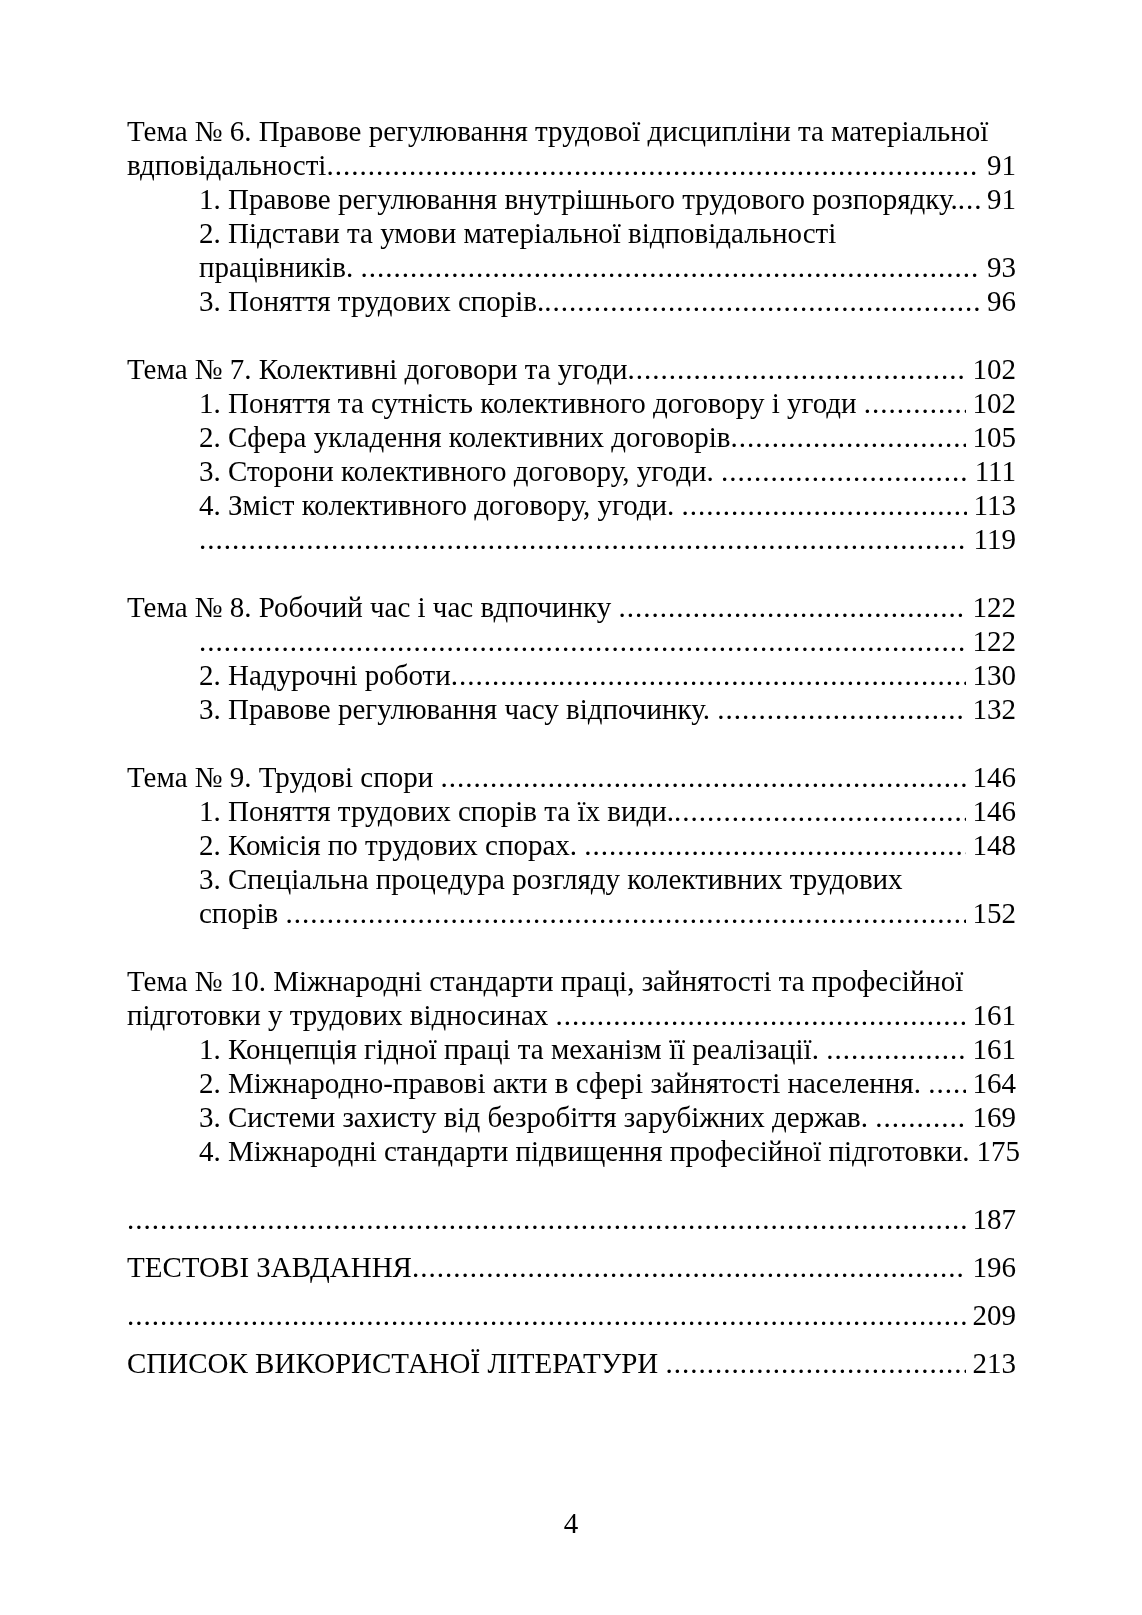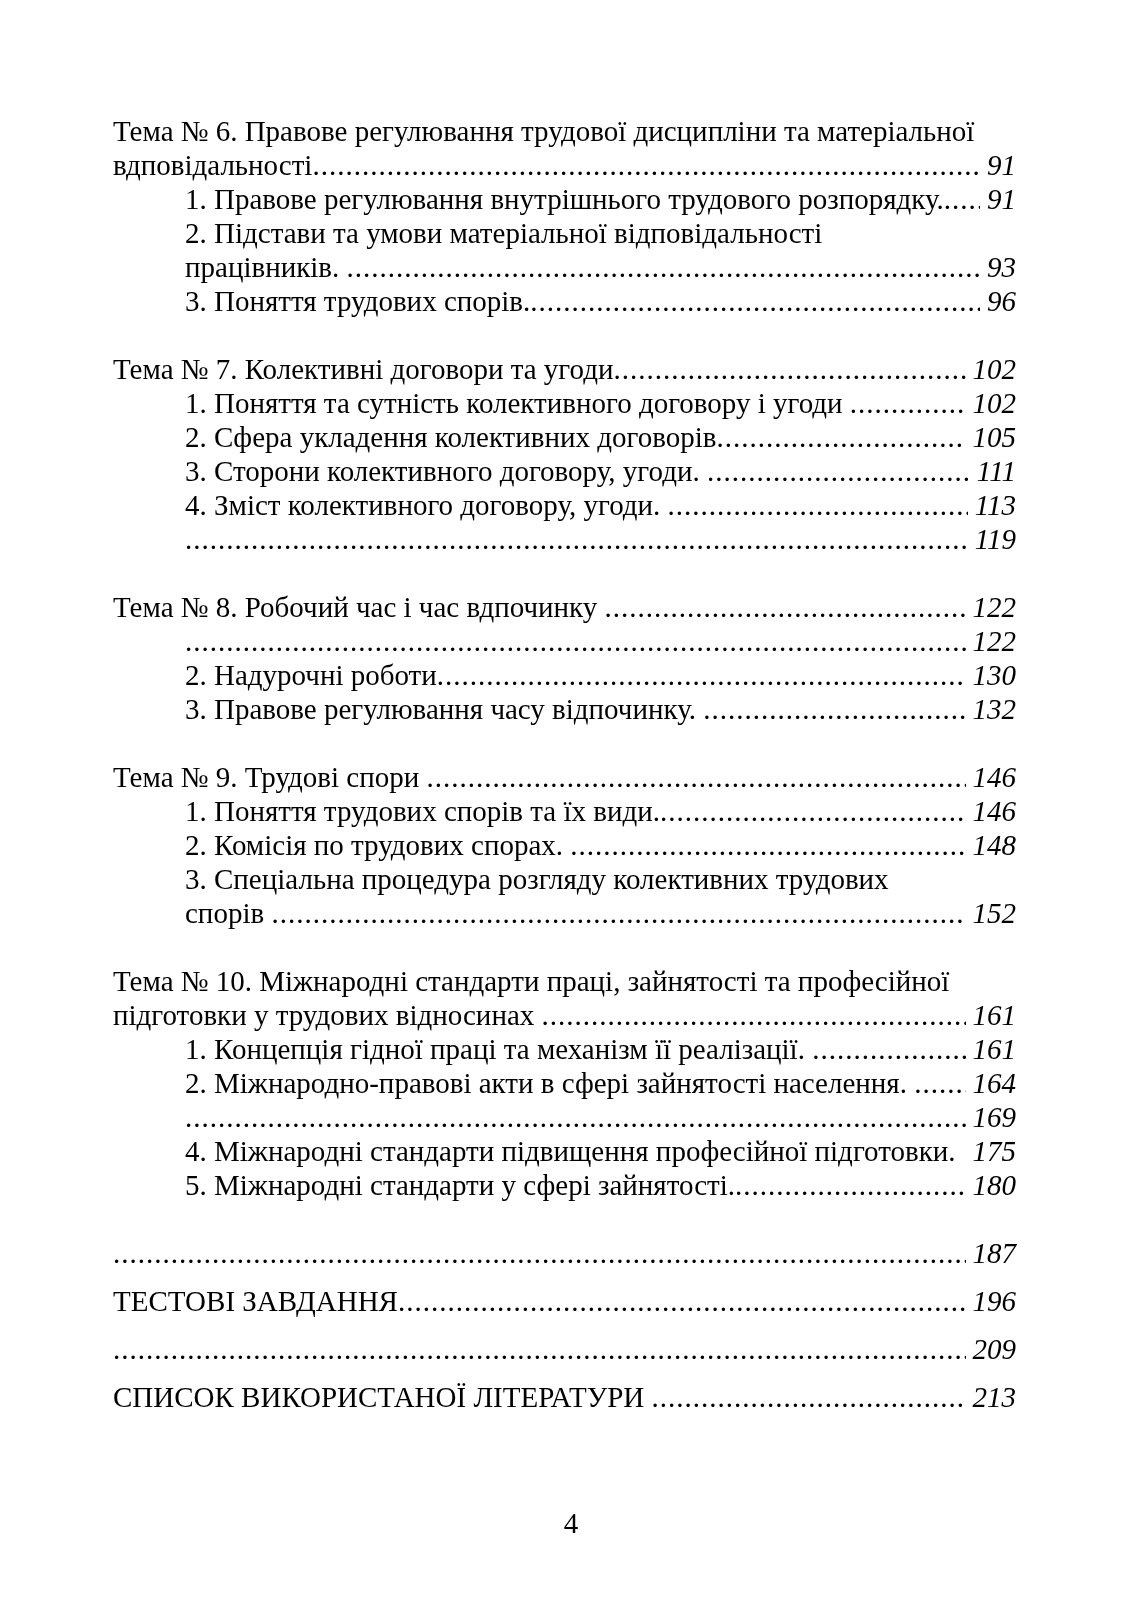--- a/index.html
+++ b/index.html
@@ -20,20 +20,21 @@
       inset: 0;
       box-sizing: border-box;
       padding: 114px 126px 0 113px;
     }
     .toc {
       font-size: 29px;
       line-height: 34px;
     }
     .toc-block {
       margin-bottom: 34px;
+      margin-left: 14px;
     }
     .toc-block.single {
       margin-bottom: 14px;
     }
     .toc-entry { }
     .toc-entry.sub {
       padding-left: 72px;
     }
     .pre-line {
       white-space: nowrap;
@@ -54,21 +55,20 @@
     }
     .leader.dotted::after {
       content: "..........................................................................................................................................................";
       letter-spacing: 1px;
     }
     .pg {
       flex: 0 0 auto;
       margin-left: 7px;
       white-space: nowrap;
       text-align: right;
-      font-style: italic;
     }
     .footer {
       position: absolute;
       top: 1506px;
       left: 0;
       width: 100%;
       text-align: center;
       font-size: 29px;
       line-height: 34px;
     }
@@ -231,36 +231,30 @@
         </div>
         <div class="toc-entry sub">
           <div class="line">
             <span class="t">2. Міжнародно-правові акти в сфері зайнятості населення. </span>
             <span class="leader dotted"></span>
             <span class="pg">164</span>
           </div>
         </div>
         <div class="toc-entry sub">
           <div class="line">
+            <span class="t">3. Системи захисту від безробіття зарубіжних держав. </span>
             <span class="leader dotted"></span>
             <span class="pg">169</span>
           </div>
         </div>
         <div class="toc-entry sub">
           <div class="line">
             <span class="t">4. Міжнародні стандарти підвищення професійної підготовки.</span>
             <span class="leader"></span>
             <span class="pg">175</span>
-          </div>
-        </div>
-        <div class="toc-entry sub">
-          <div class="line">
-            <span class="t">5. Міжнародні стандарти у сфері зайнятості.</span>
-            <span class="leader dotted"></span>
-            <span class="pg">180</span>
           </div>
         </div>
       </section>
       <section class="toc-block single">
         <div class="toc-entry">
           <div class="line">
             <span class="leader dotted"></span>
             <span class="pg">187</span>
           </div>
         </div>

